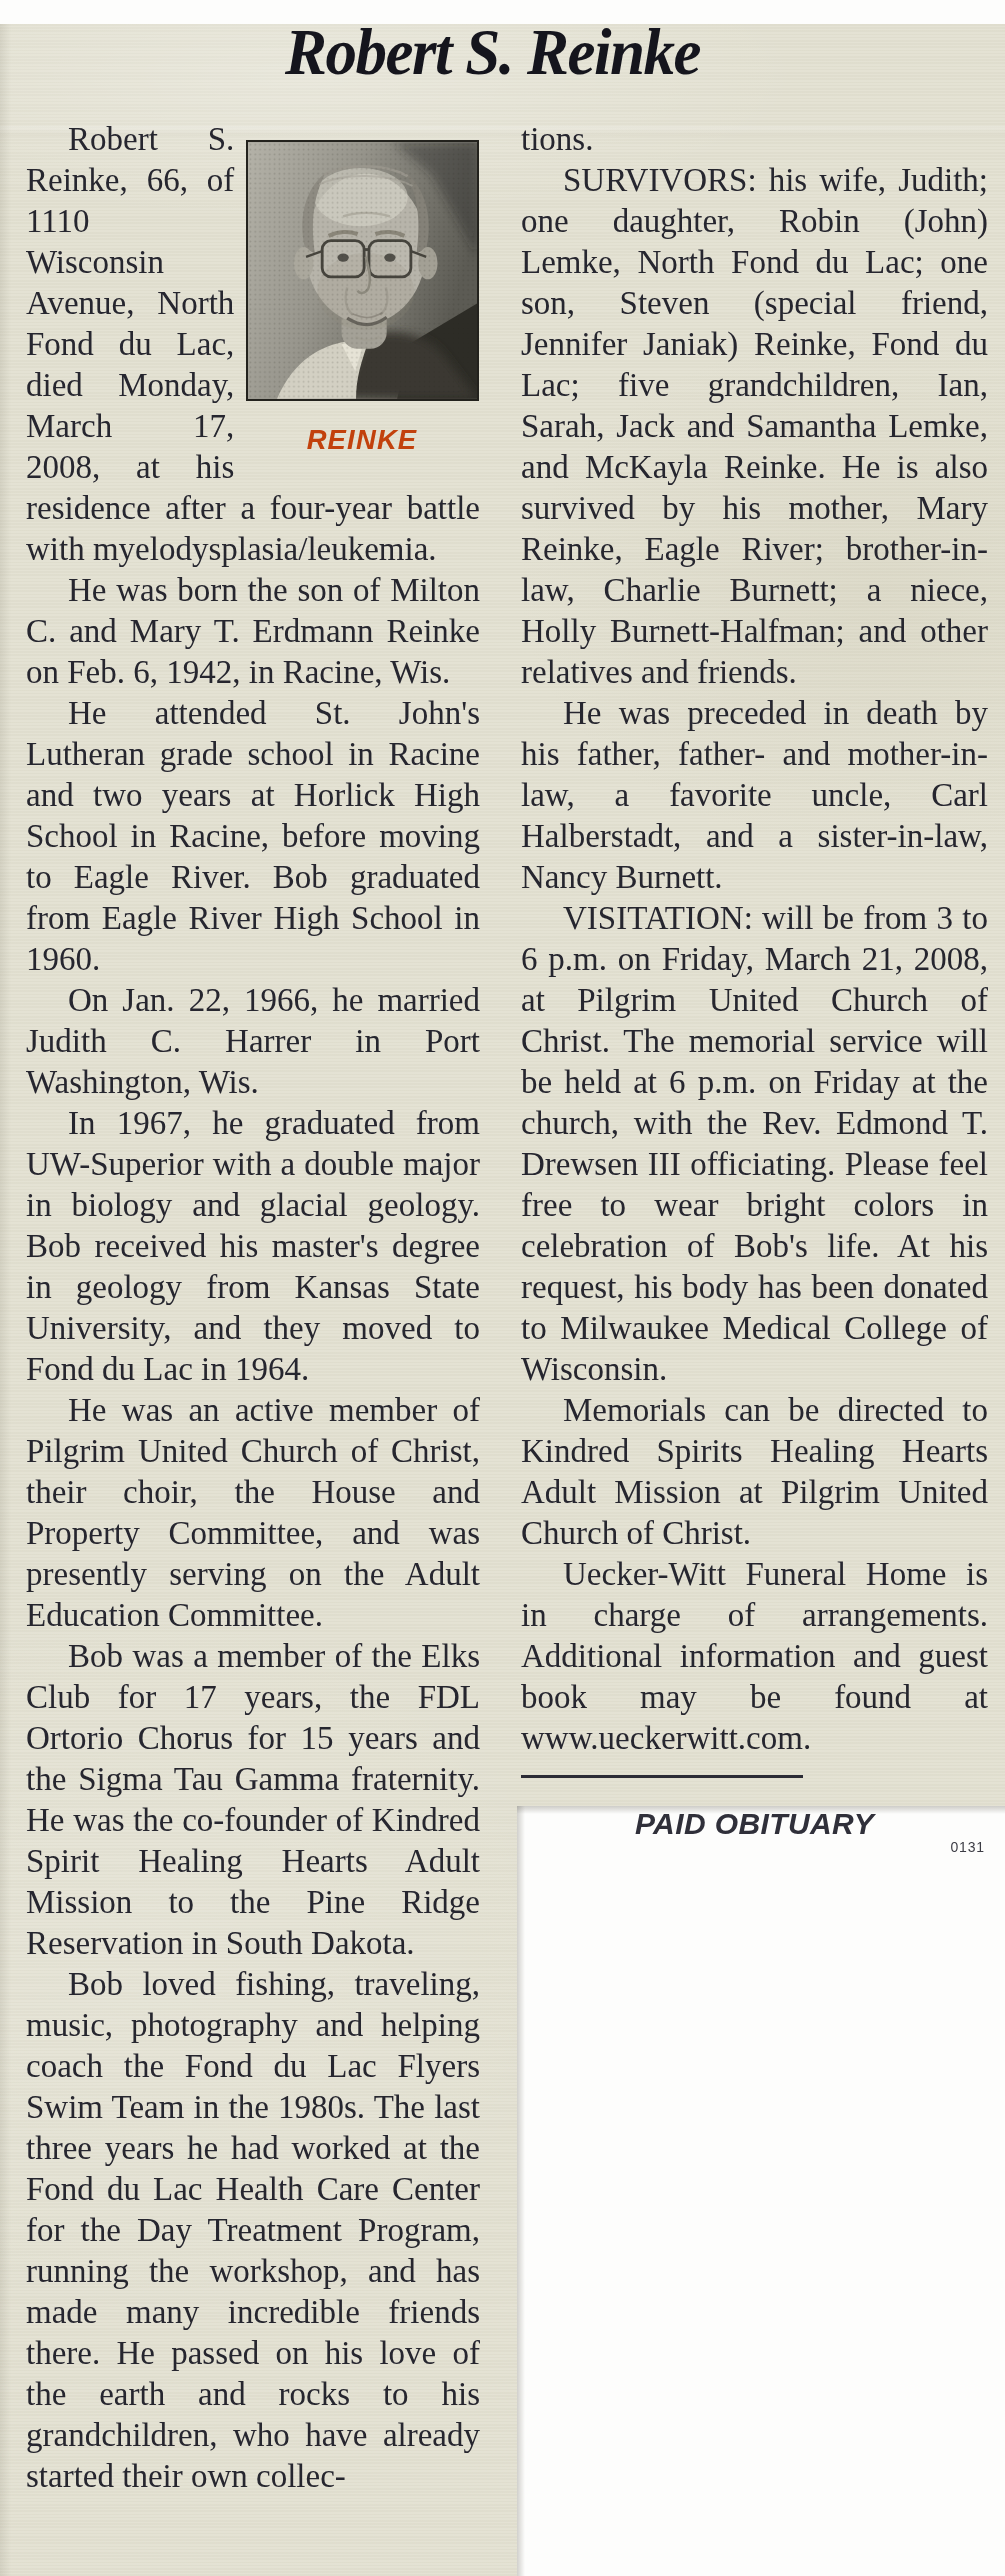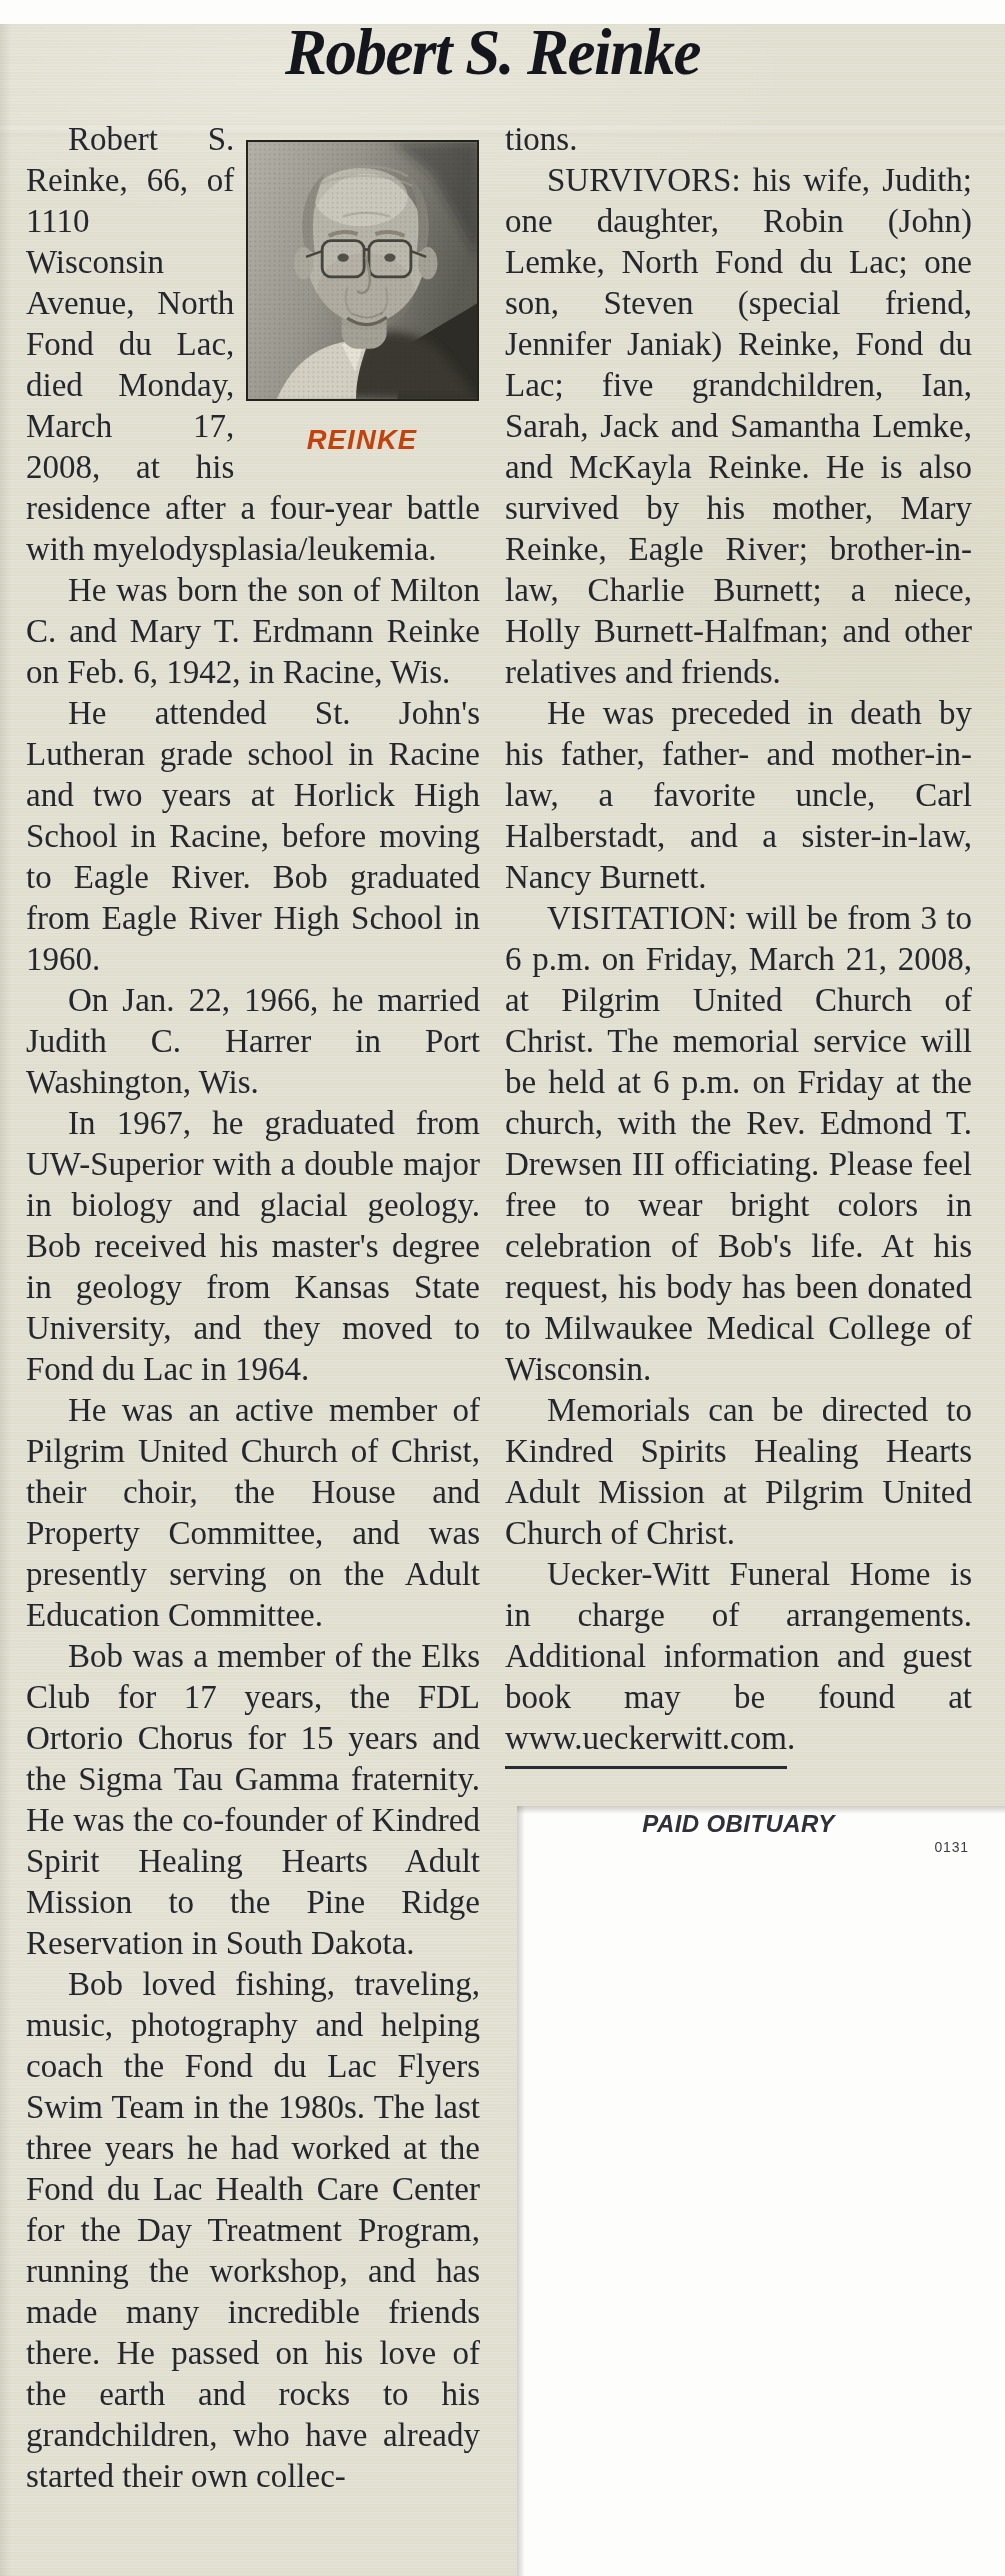--- a/index.html
+++ b/index.html
@@ -34,44 +34,44 @@
     transform:scaleX(0.97);
   }
 
   .col{
     position:absolute;top:95px;
     font-family:"Liberation Serif",serif;font-size:33px;line-height:41px;
     color:#26262f;text-align:justify;
     hyphens:auto;-webkit-hyphens:auto;
   }
   .col.left{left:26px;width:454px;}
-  .col.right{left:505px;width:467px;}
+  .col.right{left:521px;width:467px;}
   .col p{margin:0;text-indent:42px;}
   .col p.noindent{text-indent:0;}
 
   .photo-wrap{float:right;width:236px;margin:21px 0 11.3px 9.7px;}
   .photo{
     width:229px;height:257px;margin:0 auto;
     border:2.4px solid #23221d;box-sizing:content-box;
     background:#9a988f;position:relative;overflow:hidden;
   }
   .photo svg{display:block;width:100%;height:100%;}
   .caption{
     margin-top:18px;text-align:center;
     font-family:"Liberation Sans",sans-serif;font-style:italic;font-weight:700;
     font-size:27.4px;letter-spacing:1.2px;color:#c2410c;
   }
 
-  .link{border-bottom:3.2px solid #2b2b35;padding-bottom:10px;}
+  .link{border-bottom:3.2px solid #2b2b35;padding-bottom:19px;}
 
   .paid-row{position:relative;margin-top:44px;height:57px;}
   .paid{
     display:block;text-align:center;
     font-family:"Liberation Sans",sans-serif;font-style:italic;font-weight:700;
-    font-size:24px;letter-spacing:0.4px;color:#30303a;
+    font-size:30px;letter-spacing:0.4px;color:#30303a;
   }
   .code{
     position:absolute;right:3.2px;top:24px;
     font-family:"Liberation Sans",sans-serif;font-size:14px;color:#3c3c44;letter-spacing:0.8px;
   }
 
   .blackbar{position:absolute;left:26px;top:2561px;width:485px;height:15.3px;background:#17150f;}
   .blackbar .strip{position:absolute;left:132px;bottom:0;width:353px;height:4px;background:#ccd5d1;}
 </style>
 </head>

